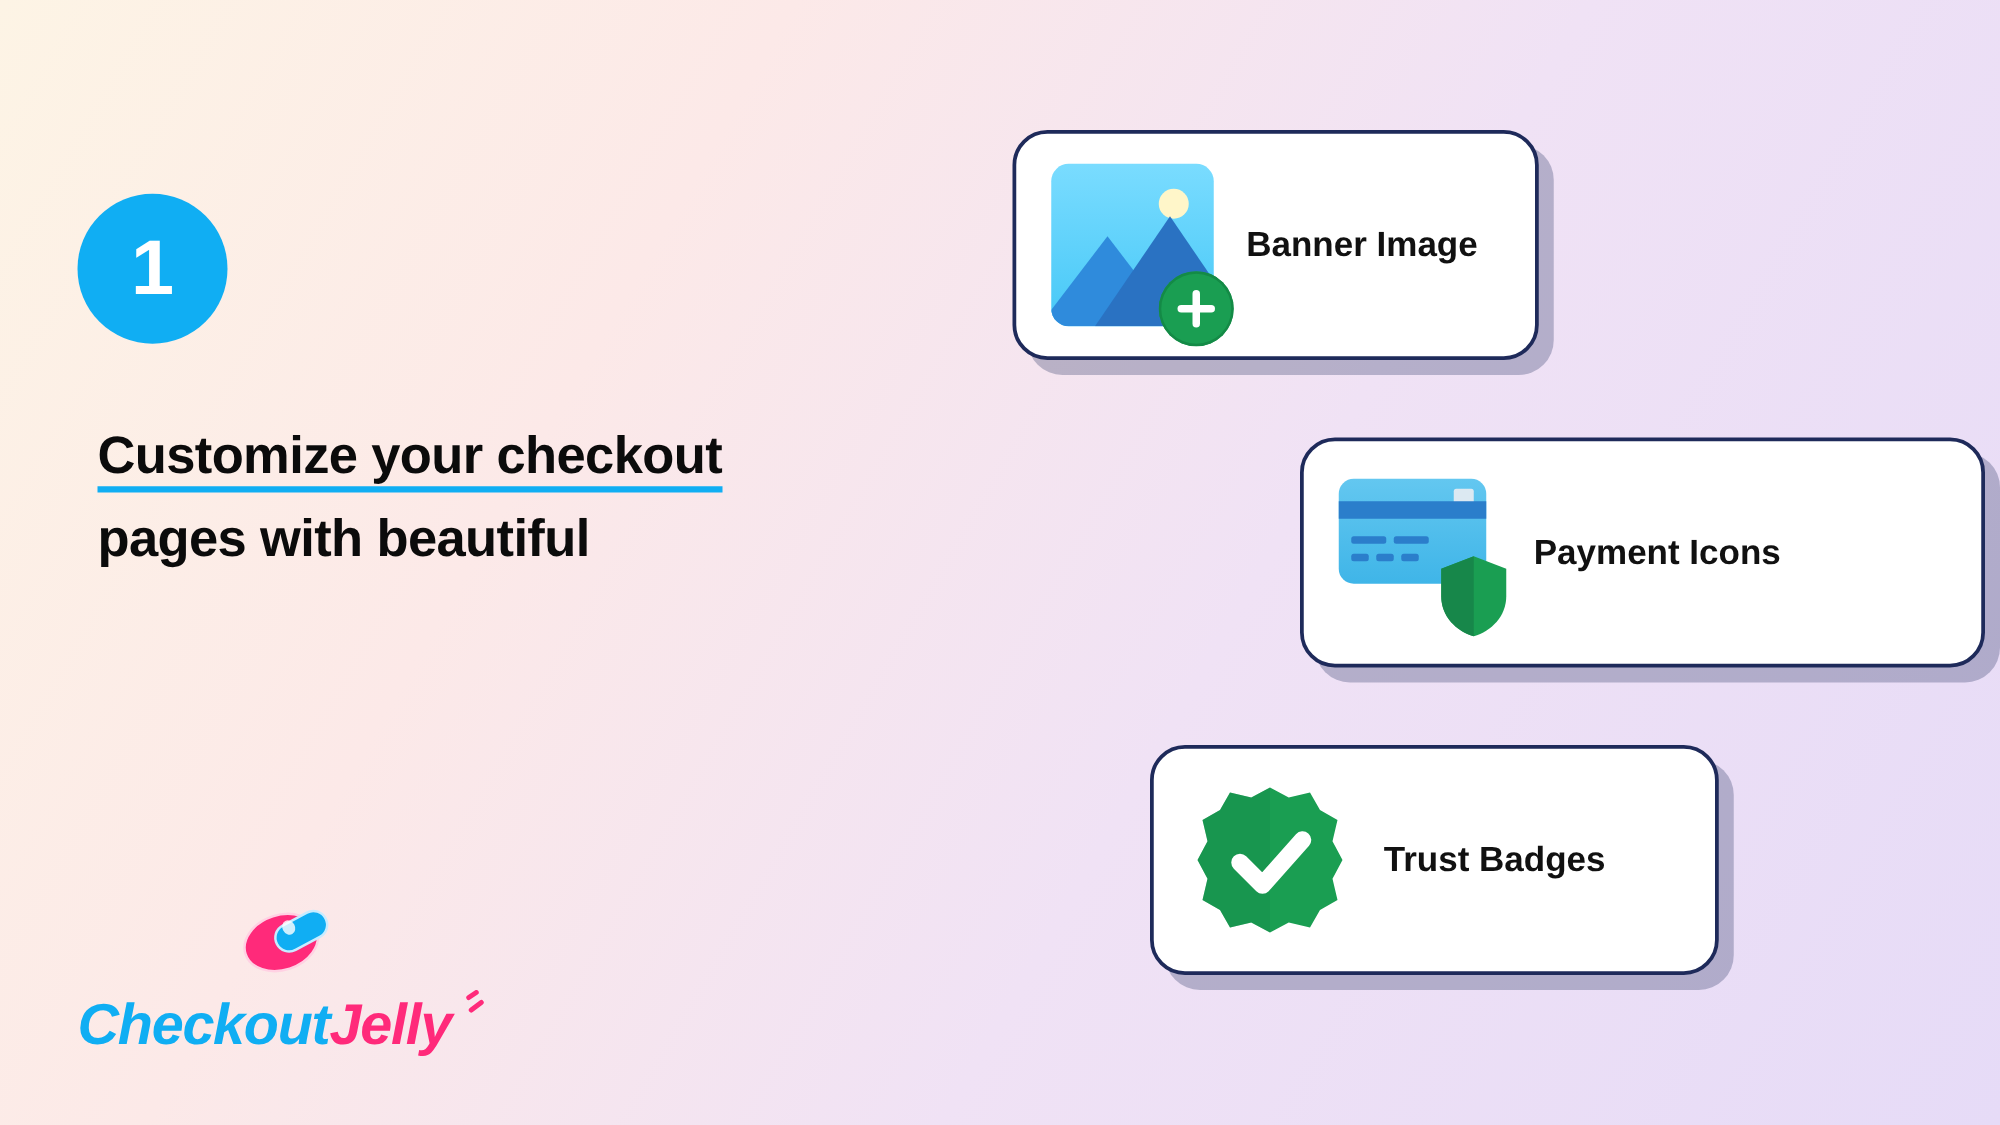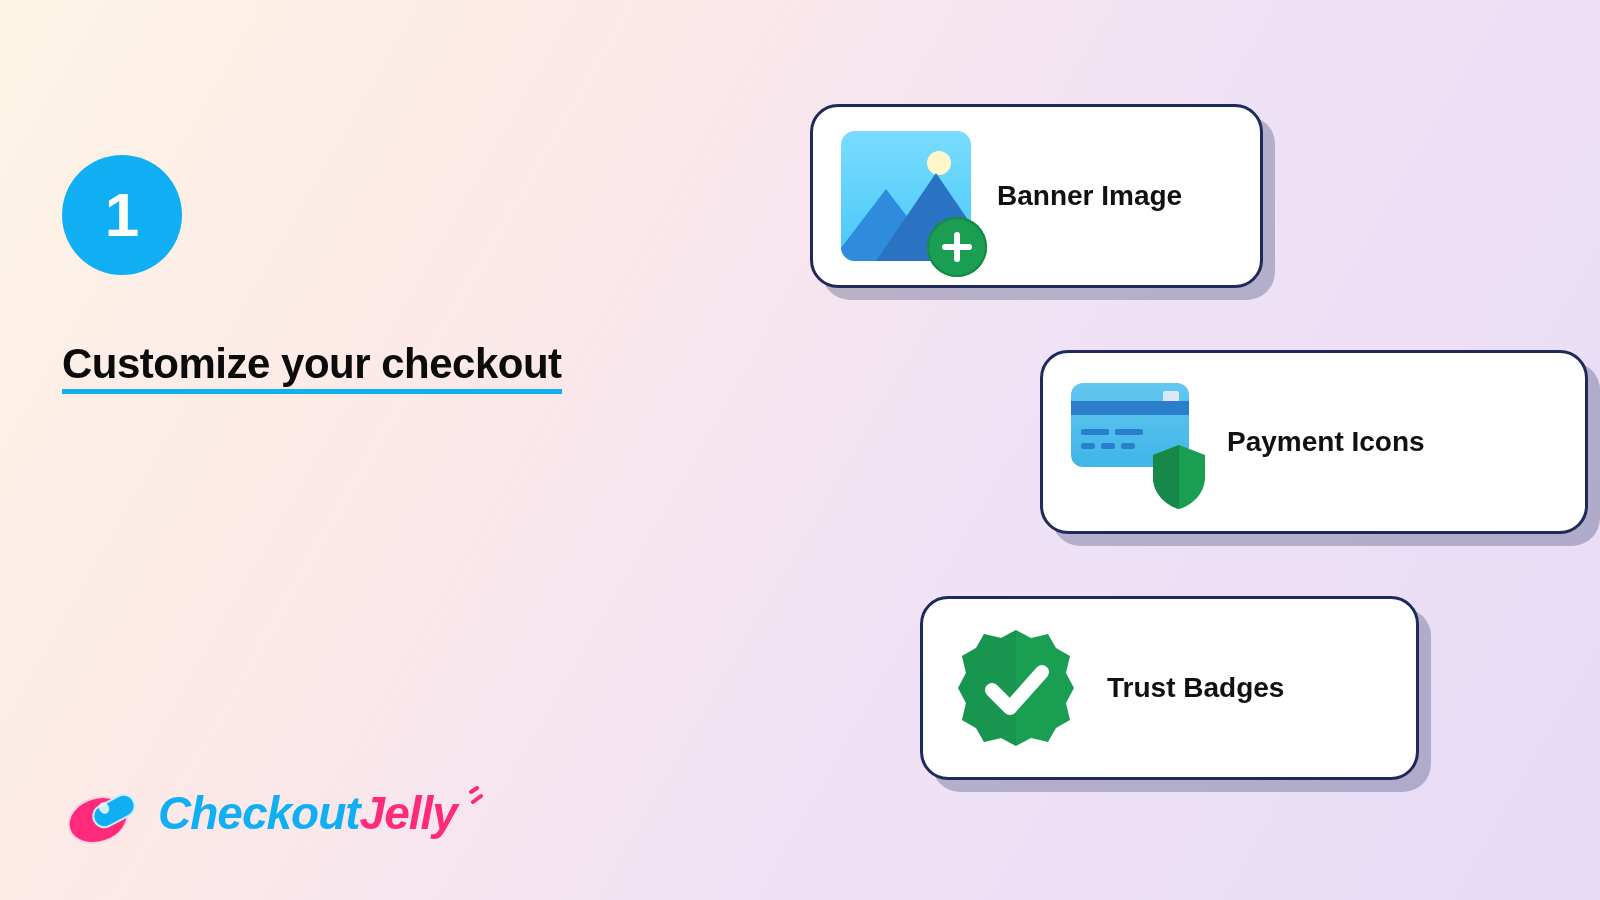--- a/index.html
+++ b/index.html
@@ -36,40 +36,41 @@
     color: #fff;
     font-weight: 800;
     font-size: 62px;
     font-family: Arial, Helvetica, sans-serif;
     line-height: 1;
   }
 
   .headline {
     position: absolute;
     top: 330px;
-    left: 0;
+    left: 16px;
     width: 640px;
     font-size: 42px;
     font-weight: 800;
     color: #0b0b0b;
     line-height: 1.6;
     letter-spacing: -0.5px;
   }
   .headline .underline {
     border-bottom: 5px solid #10aef3;
     padding-bottom: 2px;
   }
 
   .brand {
     position: absolute;
     left: 0;
     bottom: 54px;
     display: flex;
-    align-items: flex-start;
+    align-items: center;
     gap: 12px;
+    flex-direction: column;
   }
   .brand-logo {
     width: 84px;
     height: 60px;
     position: relative;
   }
   .brand-name {
     font-size: 46px;
     font-weight: 800;
     font-style: italic;
@@ -102,23 +103,23 @@
     color: #111;
     white-space: nowrap;
   }
   .card .art {
     width: 130px;
     height: 130px;
     position: relative;
     flex-shrink: 0;
   }
 
-  .card-banner { top: 104px; left: 20px; width: 453px; }
+  .card-banner { top: 104px; left: 20px; width: 421px; }
   .card-payment { top: 350px; left: 250px; width: 548px; }
-  .card-trust  { top: 596px; left: 130px; width: 499px; }
+  .card-trust  { top: 596px; left: 130px; width: 455px; }
 
   
   .banner-art .frame {
     position: absolute; inset: 0;
     background: linear-gradient(#7adcff, #46c8f7);
     border-radius: 14px;
     overflow: hidden;
   }
   .banner-art .sun {
     position: absolute; top: 20px; right: 20px;
@@ -187,21 +188,21 @@
 <body>
 
 <div class="left-col">
 
   <div class="step-badge">
     <span>1</span>
   </div>
 
   <div class="headline">
     <span class="underline">Customize your checkout</span><br>
-    <br>
+    <span>pages with beautiful</span><br>
   </div>
 
   <div class="brand">
     <div class="brand-logo">
       <svg viewBox="0 0 84 60">
         <ellipse cx="36" cy="34" rx="30" ry="22" fill="#ff2a7a" transform="rotate(-18 36 34)"></ellipse>
         <ellipse cx="36" cy="34" rx="30" ry="22" fill="none" stroke="#ffd1e3" stroke-width="2" transform="rotate(-18 36 34)"></ellipse>
         <rect x="30" y="14" width="44" height="22" rx="11" fill="#10aef3" transform="rotate(-28 52 25)"></rect>
         <rect x="30" y="14" width="44" height="22" rx="11" fill="none" stroke="#c8ecff" stroke-width="2" transform="rotate(-28 52 25)"></rect>
         <ellipse cx="42" cy="22" rx="5" ry="6" fill="#fff" opacity="0.8" transform="rotate(-28 42 22)"></ellipse>

